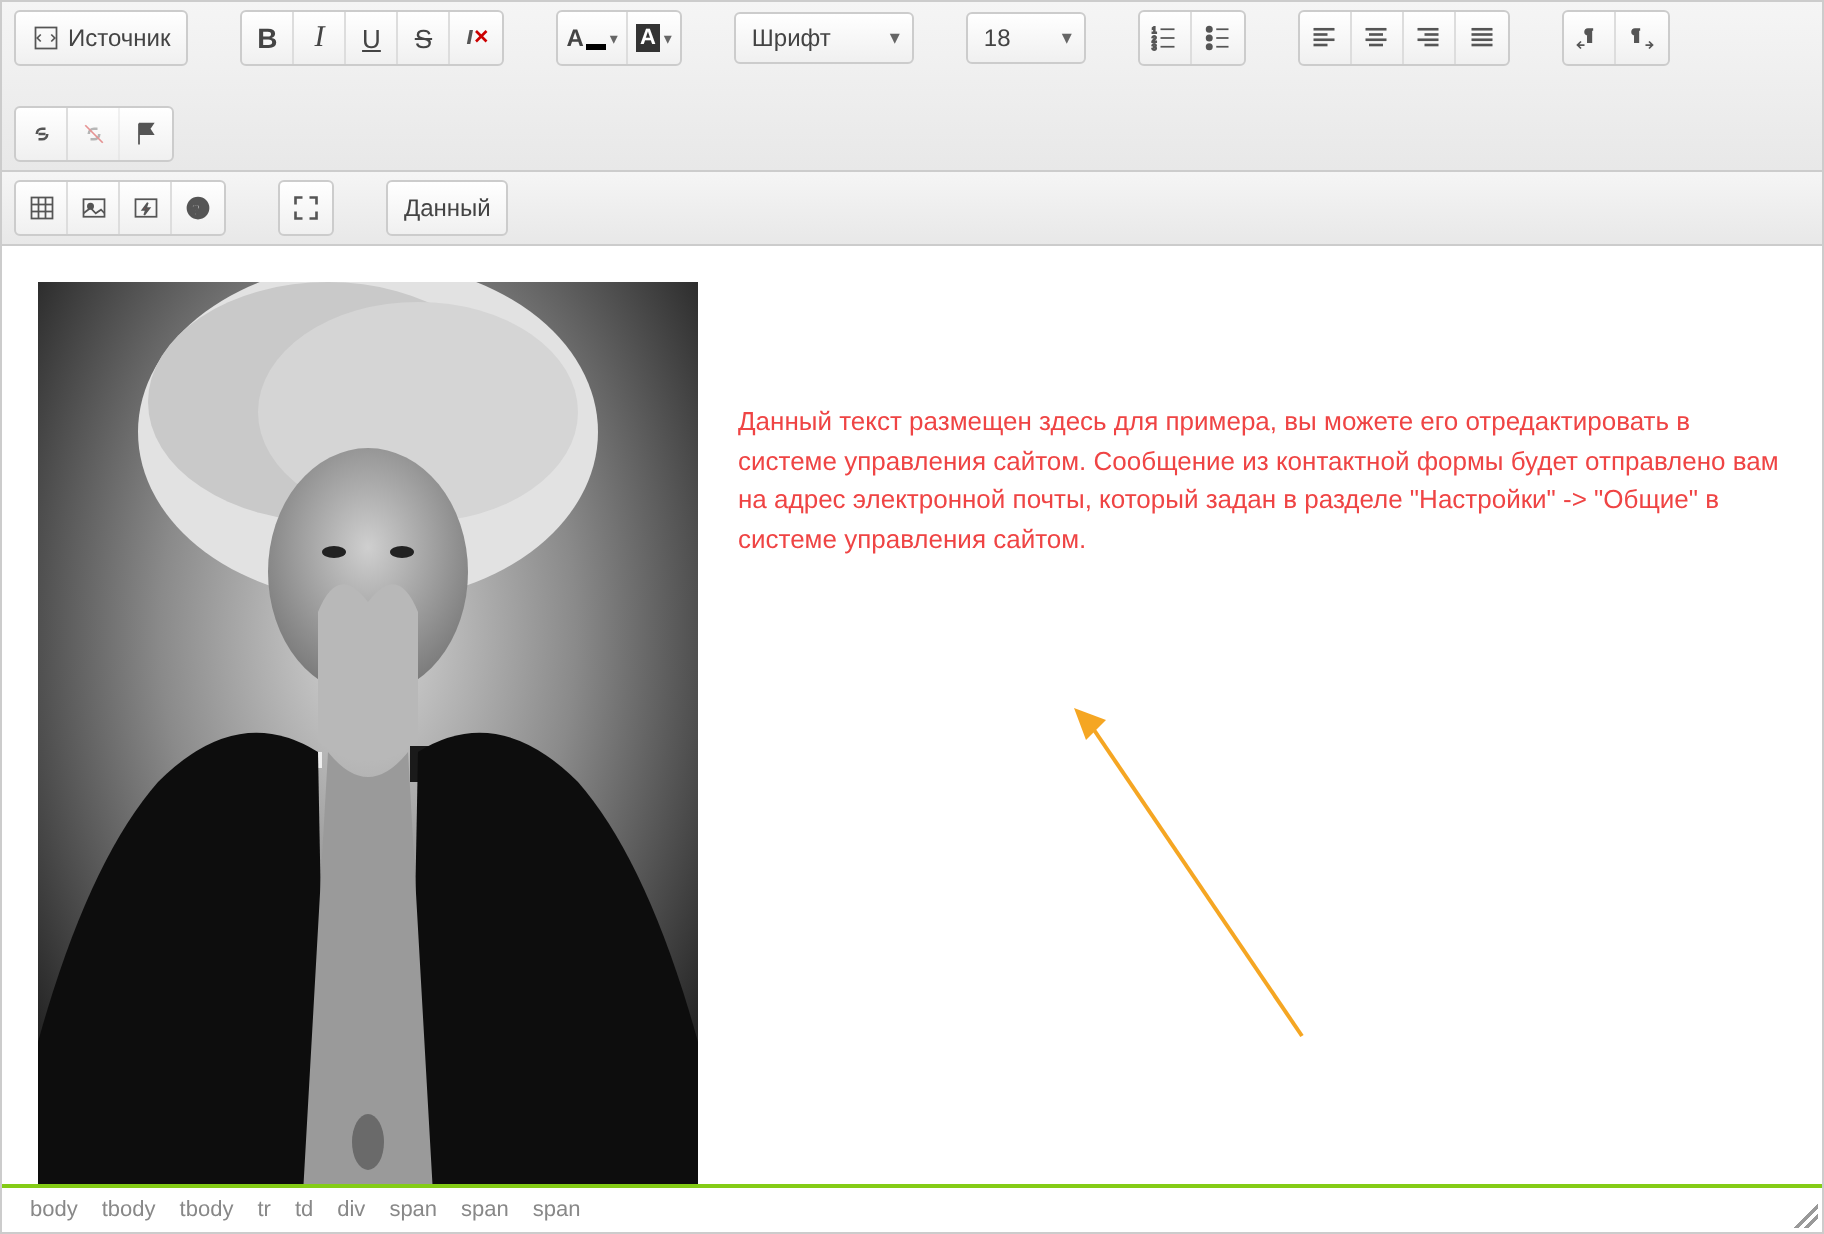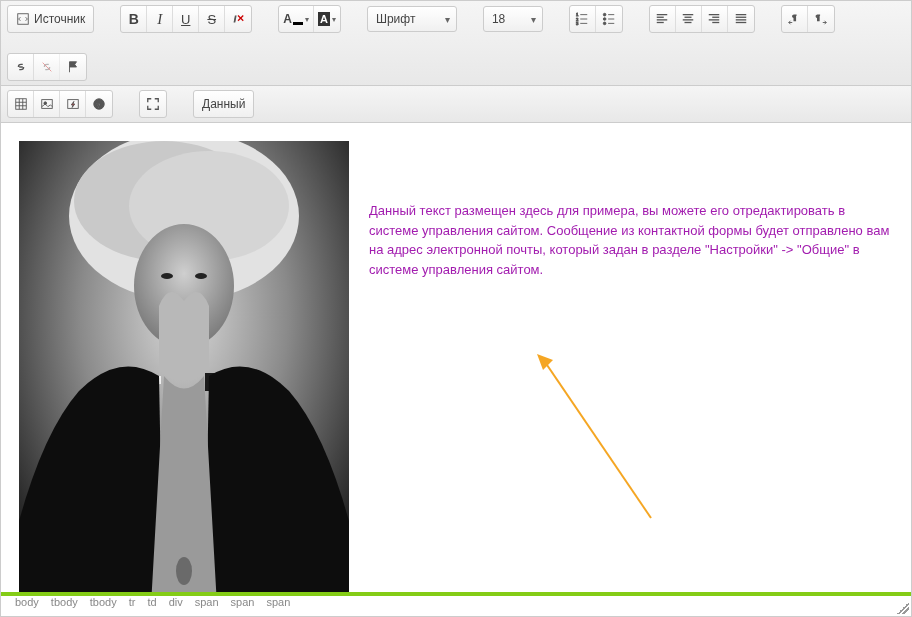--- a/index.html
+++ b/index.html
@@ -10,23 +10,23 @@
 .btn { min-width: 26px; height: 26px; padding: 0 4px; border: none; background: transparent; cursor: pointer; display: inline-flex; align-items: center; justify-content: center; color: #444; font-size: 12px; border-right: 1px solid #ddd; }
 .btn:last-child { border-right: none; }
 .btn svg { width: 14px; height: 14px; fill: #555; stroke: #555; }
 .btn-text { padding: 0 8px; font-size: 12px; }
 .select-box { height: 26px; border: 1px solid #ccc; border-radius: 3px; background: linear-gradient(to bottom, #fff, #f0f0f0); padding: 0 22px 0 8px; font-size: 12px; color: #444; cursor: pointer; margin-right: 6px; position: relative; display: inline-flex; align-items: center; min-width: 60px; }
 .select-box::after { content: "▾"; position: absolute; right: 6px; top: 50%; transform: translateY(-50%); font-size: 10px; color: #666; }
 .select-font { min-width: 90px; align-items: center; }
 .content-area { flex: 1; overflow-y: scroll; background: #fff; padding: 18px; position: relative; }
 .content-flex { display: flex; gap: 20px; align-items: flex-start; }
 .photo-placeholder { width: 330px; height: 500px; background: linear-gradient(135deg, #2a2a2a 0%, #888 30%, #ddd 45%, #888 55%, #1a1a1a 80%); flex-shrink: 0; position: relative; }
-.sample-text { color: #a21caf; font-size: 13px; line-height: 1.5; padding-top: 60px; }
+.sample-text { color: #ef4444; font-size: 13px; line-height: 1.5; padding-top: 60px; }
 .arrow-overlay { position: absolute; pointer-events: none; }
-.statusbar { height: 24px; background: #fff; border-top: 4px solid #84cc16; display: flex; padding: 0 8px; font-size: 11px; color: #888; position: relative; }
+.statusbar { height: 24px; background: #fff; border-top: 2px solid #84cc16; display: flex; align-items: center; padding: 0 8px; font-size: 11px; color: #888; position: relative; }
 .statusbar span { padding: 0 6px; cursor: pointer; }
 .resize-grip { position: absolute; right: 2px; bottom: 2px; width: 12px; height: 12px; background: linear-gradient(135deg, transparent 50%, #999 50%, #999 60%, transparent 60%, transparent 70%, #999 70%, #999 80%, transparent 80%); }
 .btn-bold { font-weight: bold; font-size: 14px; }
 .btn-italic { font-style: italic; font-family: serif; font-size: 15px; }
 .btn-underline { text-decoration: underline; font-size: 13px; }
 .btn-strike { text-decoration: line-through; font-size: 13px; }
 .dropdown-caret { font-size: 8px; margin-left: 2px; color: #666; }
 </style>
 </head>
 <body>

